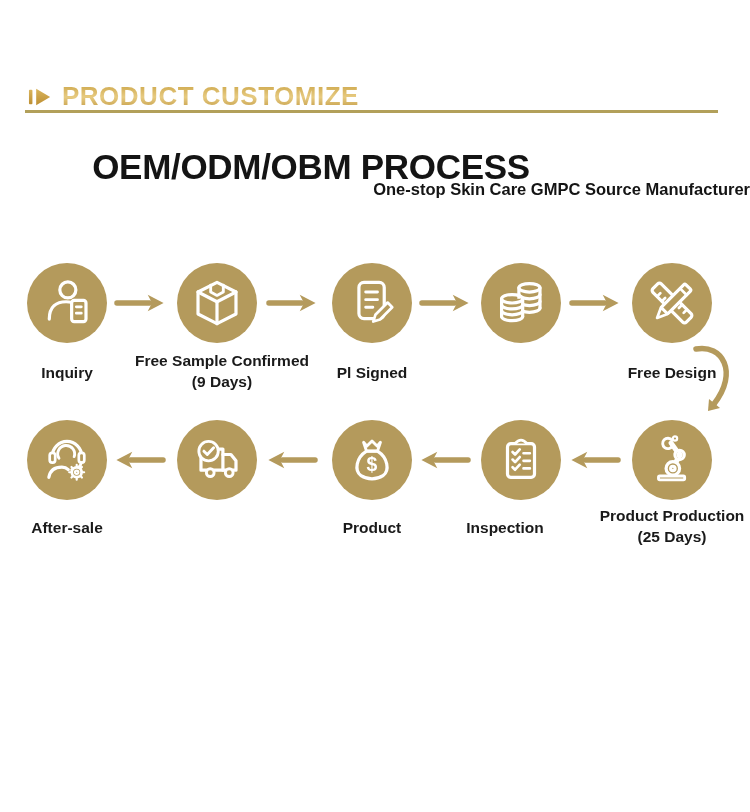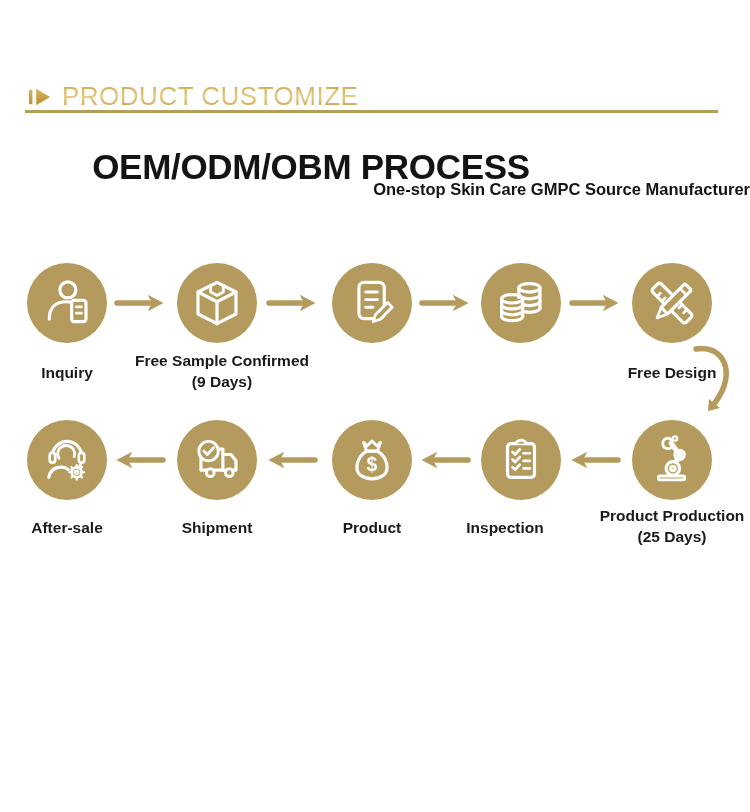--- a/index.html
+++ b/index.html
@@ -2,21 +2,21 @@
 <html><head>
 <meta charset="utf-8">
 <style>
   html,body{margin:0;padding:0;background:#fff;}
   body{width:750px;height:812px;overflow:hidden;font-family:"Liberation Sans",sans-serif;}
   .page{position:relative;width:750px;height:812px;background:#fff;}
 
   
   .sec-head{position:absolute;left:28px;top:81px;display:flex;align-items:center;gap:9px;}
   .sec-head .tri{width:25px;height:20px;flex:0 0 auto;}
-  .sec-title{font-size:26px;font-weight:400;letter-spacing:.5px;
+  .sec-title{font-size:26px;font-weight:700;letter-spacing:.5px;
     background:linear-gradient(180deg,#c79e3d 0%,#e7cb82 52%,#bb9138 100%);
     -webkit-background-clip:text;background-clip:text;color:transparent;white-space:nowrap;}
   .divider{position:absolute;left:25px;top:110px;width:693px;height:3px;background:#b2a05a;}
 
   
   .main-title{position:absolute;left:0;top:147px;width:622px;text-align:center;
     font-size:35px;font-weight:800;color:#141414;letter-spacing:-.3px;}
   .subtitle{position:absolute;left:0;top:180px;width:750px;text-align:right;
     font-size:16.5px;font-weight:700;color:#141414;}
 
@@ -100,20 +100,24 @@
     <polygon points="35,2.5 51.5,11 35,19.5 39.5,11" fill="#b49a5c"></polygon>
   </svg>
 
   <div class="node" style="left:332px;top:263px">
     <svg class="ic" viewBox="0 0 64 64">
       <rect x="16.5" y="7.5" width="30" height="43" rx="6"></rect>
       <path d="M24.5 19 H38.5 M24.5 28 H38.5 M24.5 37 H33" class="med"></path>
       <path d="M50.5 31.5 L56 37 L41.5 51.5 L33.5 54 L36 46 Z" class="gfs thin"></path>
     </svg>
   </div>
+  <div class="step-label" style="left:282px;top:362px">
+    <div>Pl Signed</div>
+    <div></div>
+  </div>
 
   <svg class="arrow" style="left:419px;top:292px" viewBox="0 0 54 22">
     <line x1="3" y1="11" x2="37" y2="11" stroke="#b49a5c" stroke-width="5.5" stroke-linecap="round"></line>
     <polygon points="35,2.5 51.5,11 35,19.5 39.5,11" fill="#b49a5c"></polygon>
   </svg>
 
   <div class="node" style="left:481px;top:263px">
     <svg class="ic" viewBox="0 0 64 64">
       <rect x="29.5" y="14" width="25" height="24" class="cover"></rect>
       <ellipse cx="42" cy="14" rx="12.5" ry="5"></ellipse>
@@ -214,24 +218,20 @@
   <div class="node" style="left:177px;top:420px">
     <svg class="ic" viewBox="0 0 64 64">
       <rect x="13" y="19" width="26" height="25"></rect>
       <path d="M39 25.5 H48.5 L54.5 33 V44 H39"></path>
       <circle cx="22" cy="21.5" r="11.5" class="gfs med"></circle>
       <path d="M16.5 21.5 l4 4 l7.5 -8" class="med"></path>
       <circle cx="24" cy="47" r="4.6" class="gfs med"></circle>
       <circle cx="46.5" cy="47" r="4.6" class="gfs med"></circle>
     </svg>
   </div>
-  <div class="step-label" style="left:127px;top:517px">
-    <div>Shipment</div>
-    <div></div>
-  </div>
 
   <svg class="arrow left" style="left:114px;top:449px" viewBox="0 0 54 22">
     <line x1="3" y1="11" x2="37" y2="11" stroke="#b49a5c" stroke-width="5.5" stroke-linecap="round"></line>
     <polygon points="35,2.5 51.5,11 35,19.5 39.5,11" fill="#b49a5c"></polygon>
   </svg>
 
   <div class="node" style="left:27px;top:420px">
     <svg class="ic" viewBox="0 0 64 64">
       <path d="M14.5 27.5 A17.5 17.5 0 0 1 49.5 27.5"></path>
       <path d="M22.5 30 A10 10 0 1 1 40.5 28" class="med"></path>

